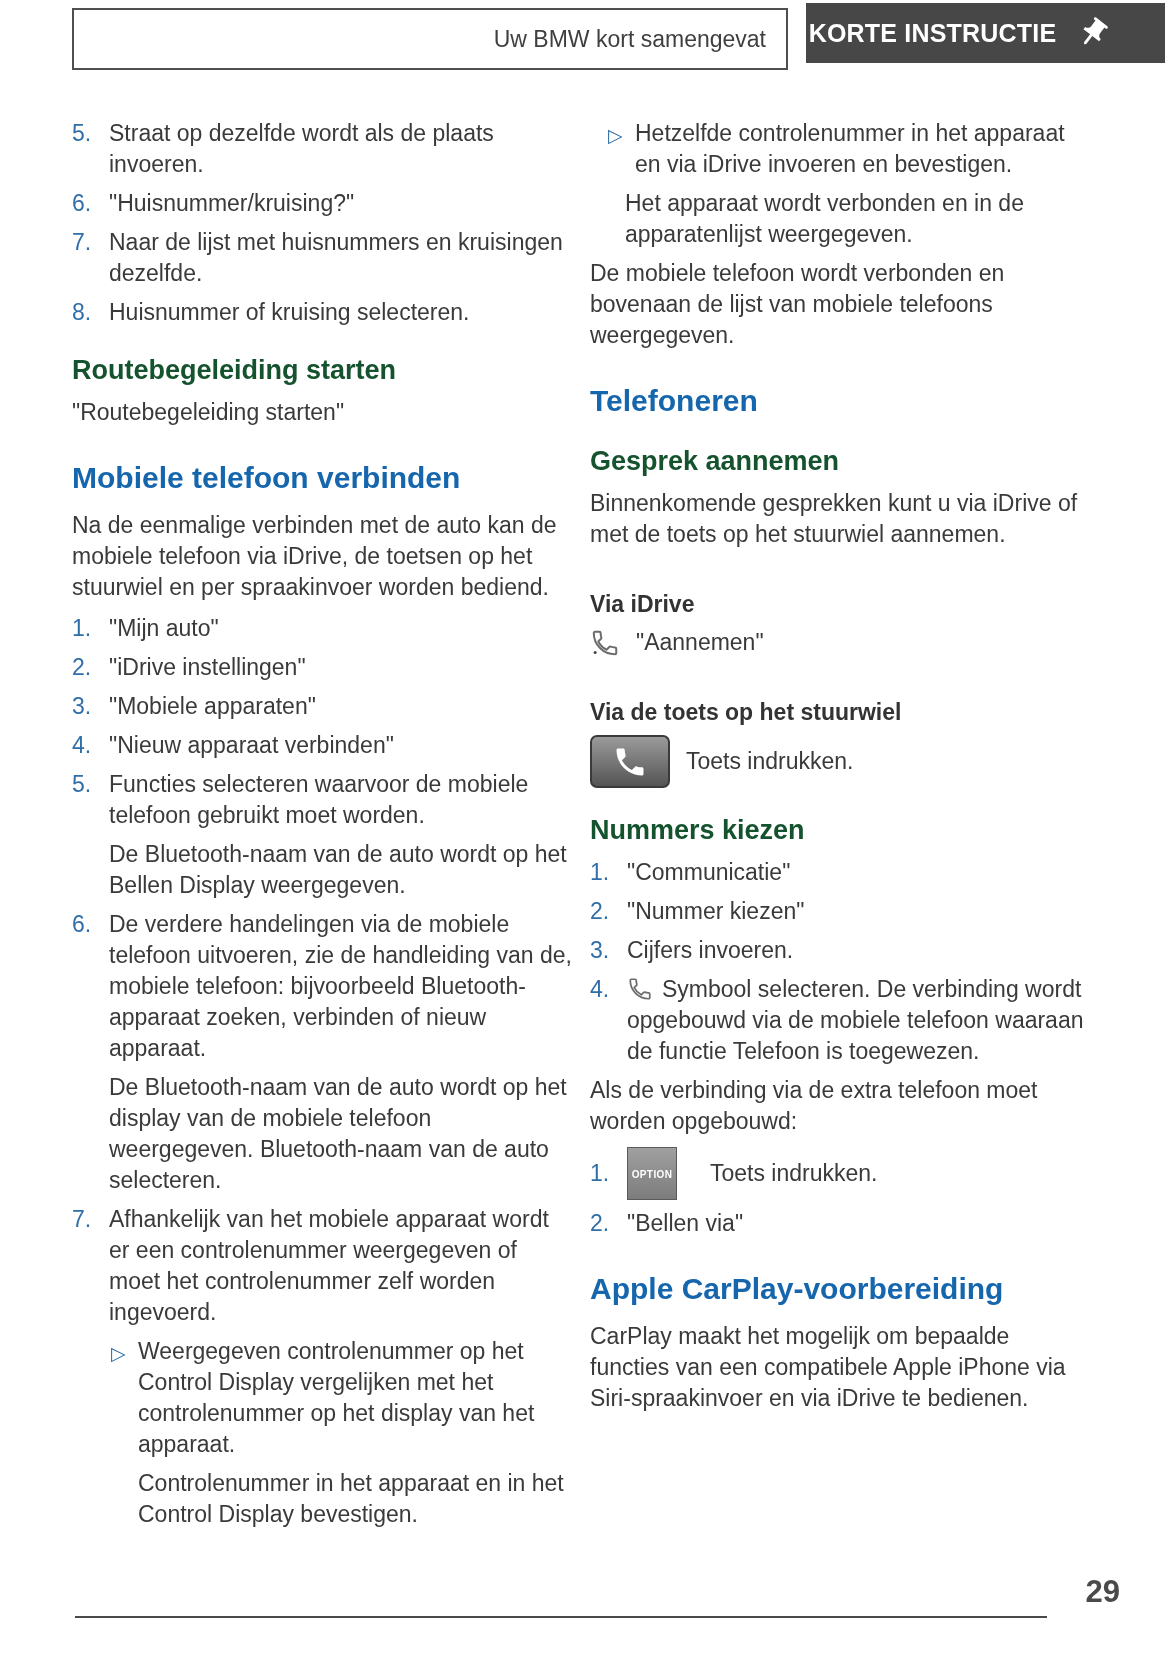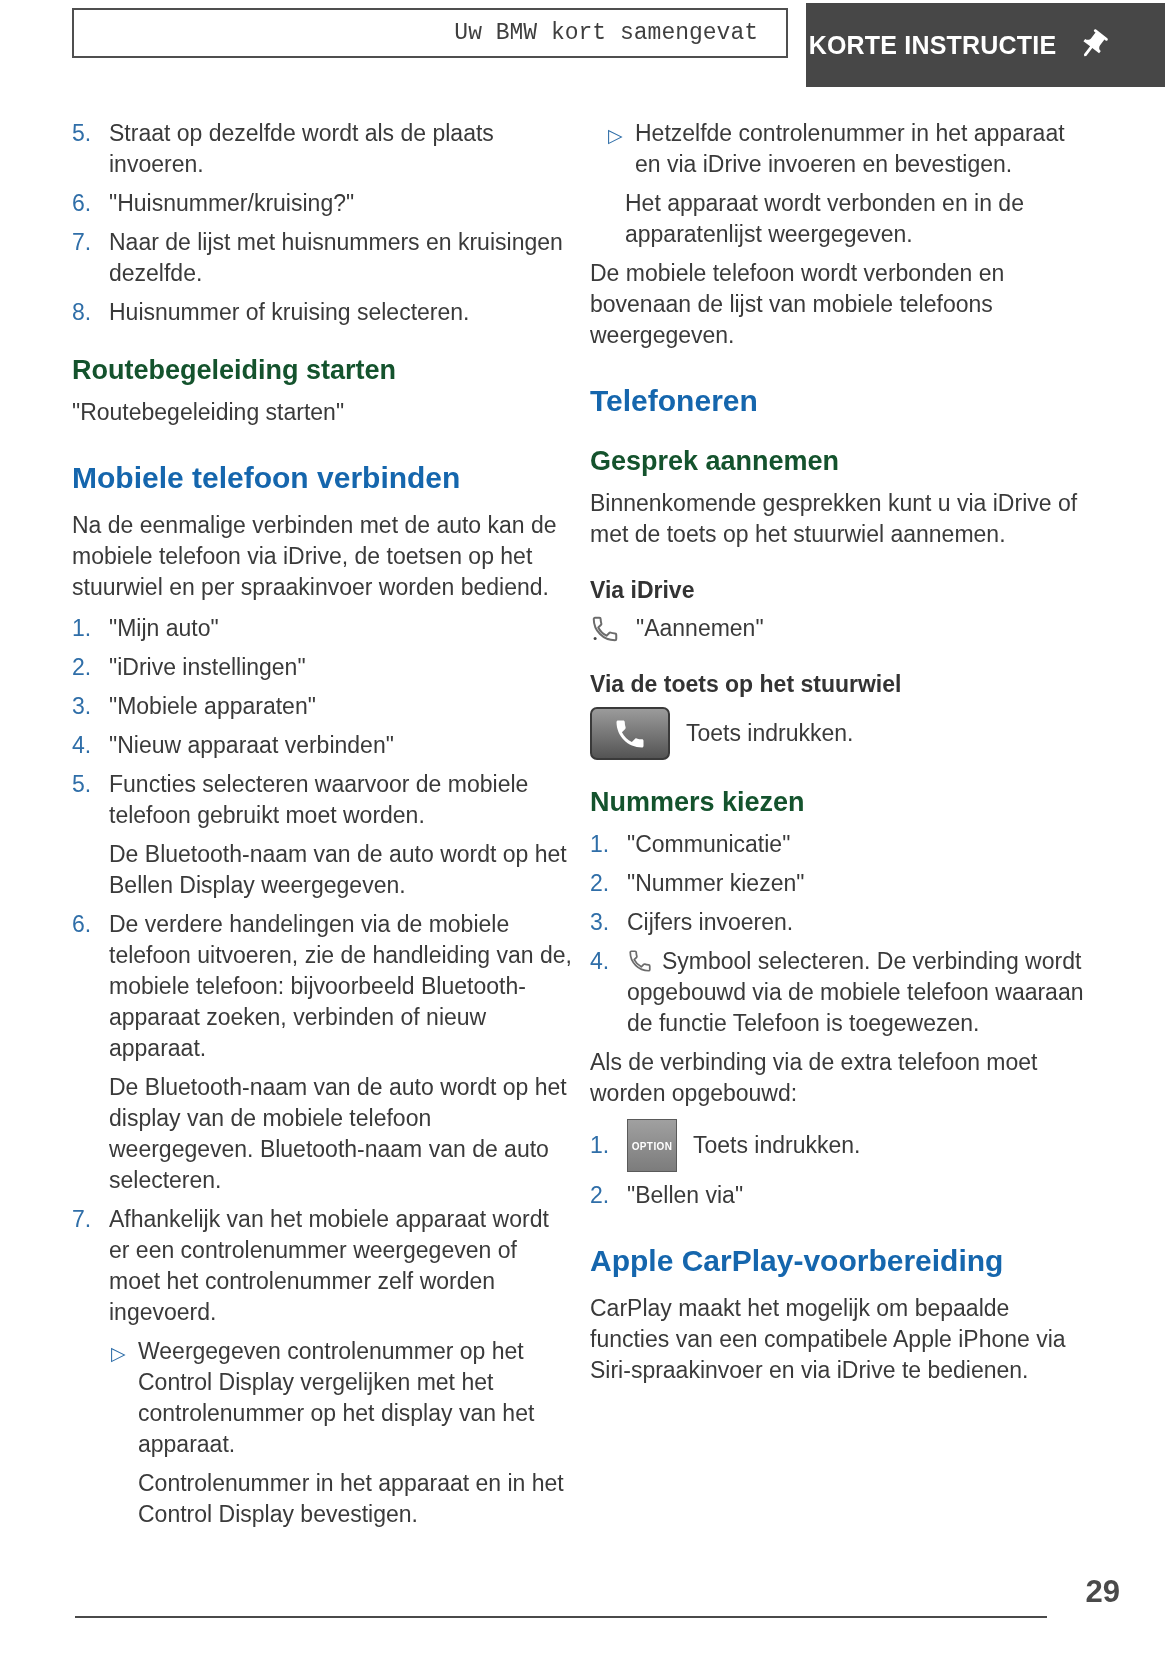--- a/index.html
+++ b/index.html
@@ -1,37 +1,37 @@
 <!DOCTYPE html>
 <html><head>
 <meta charset="utf-8">
 <style>
   html,body{margin:0;padding:0;background:#e8e8e8;}
   .page{position:relative;width:1165px;height:1653px;background:#ffffff;margin:0 auto;
         font-family:"Liberation Sans", sans-serif;color:#3a3a3a;overflow:hidden;}
 
   
-  .header-box{position:absolute;left:72px;top:8px;width:716px;height:50px;box-sizing:border-box;
+  .header-box{position:absolute;left:72px;top:8px;width:716px;height:62px;box-sizing:border-box;
               border:2px solid #4f4f4f;display:flex;align-items:center;justify-content:flex-end;
-              padding-right:28px;font-family:Liberation Mono, monospace;}
+              padding-right:20px;}
   .header-title{font-size:23px;color:#3f3f3f;}
-  .header-tab{position:absolute;left:806px;top:3px;width:359px;height:84px;background:#474747;
+  .header-tab{position:absolute;left:806px;top:3px;width:359px;height:60px;background:#474747;
               display:flex;align-items:center;justify-content:center;gap:20px;box-sizing:border-box;
               padding-right:52px;}
   .header-tab-label{color:#ffffff;font-weight:bold;font-size:25px;letter-spacing:0.2px;white-space:nowrap;}
   .pin{width:34px;height:34px;flex:none;}
 
   
   .col{position:absolute;top:118px;font-size:23px;line-height:31px;}
   .col-left{left:72px;width:502px;}
   .col-right{left:590px;width:494px;}
 
   .h1{color:#1566ad;font-size:30px;line-height:36px;font-weight:bold;margin:32px 0 14px;}
   .h2{color:#14532d;font-size:27px;line-height:33px;font-weight:bold;margin:26px 0 10px;}
-  .h3{color:#333333;font-size:23px;line-height:29px;font-weight:bold;margin:26px 0 8px;}
+  .h3{color:#333333;font-size:23px;line-height:29px;font-weight:bold;margin:40px 0 8px;}
   .p{margin:0 0 10px;}
 
   .li{display:flex;margin:0 0 8px;}
   .li-num{width:37px;flex:none;color:#2f6ea8;}
   .li-body{flex:1;}
   .li-p{margin-top:8px;}
   .sub{display:flex;margin:8px 0 0 2px;}
   .sub-marker{width:27px;flex:none;color:#2f6ea8;font-size:19px;padding-top:2px;}
   .sub-body{flex:1;}
   .sub-p{margin:8px 0 0 29px;}
@@ -41,21 +41,21 @@
   .cont-ind{margin:0 0 8px 35px;}
 
   
   .icon-row{display:flex;align-items:center;gap:16px;margin:2px 0 12px;}
   .handset-outline{width:30px;height:30px;flex:none;}
   .handset-inline{width:26px;height:26px;vertical-align:-5px;margin-right:9px;}
   .phone-btn{width:80px;height:53px;flex:none;border-radius:7px;box-sizing:border-box;
              background:linear-gradient(#9b9b9b,#545454);border:2px solid #3a3a3a;
              display:flex;align-items:center;justify-content:center;}
   .phone-btn svg{width:36px;height:36px;}
-  .li-btnrow{display:flex;align-items:flex-end;gap:16px;}
+  .li-btnrow{display:flex;align-items:flex-end;gap:33px;}
   .option-btn{width:50px;height:53px;flex:none;box-sizing:border-box;
               background:linear-gradient(#a0a0a0,#7c7c7c);border:1px solid #5a5a5a;
               display:flex;justify-content:center;padding-top:11px;}
   .option-btn span{color:#ffffff;font-size:10px;font-weight:bold;letter-spacing:0.4px;}
   .btnrow-label{padding-bottom:11px;}
 
   
   .rule{position:absolute;left:75px;top:1616px;width:972px;height:2px;background:#4a4a4a;}
   .page-num{position:absolute;left:1040px;top:1574px;width:80px;text-align:right;
             font-size:31px;font-weight:bold;color:#4a4a4a;}

